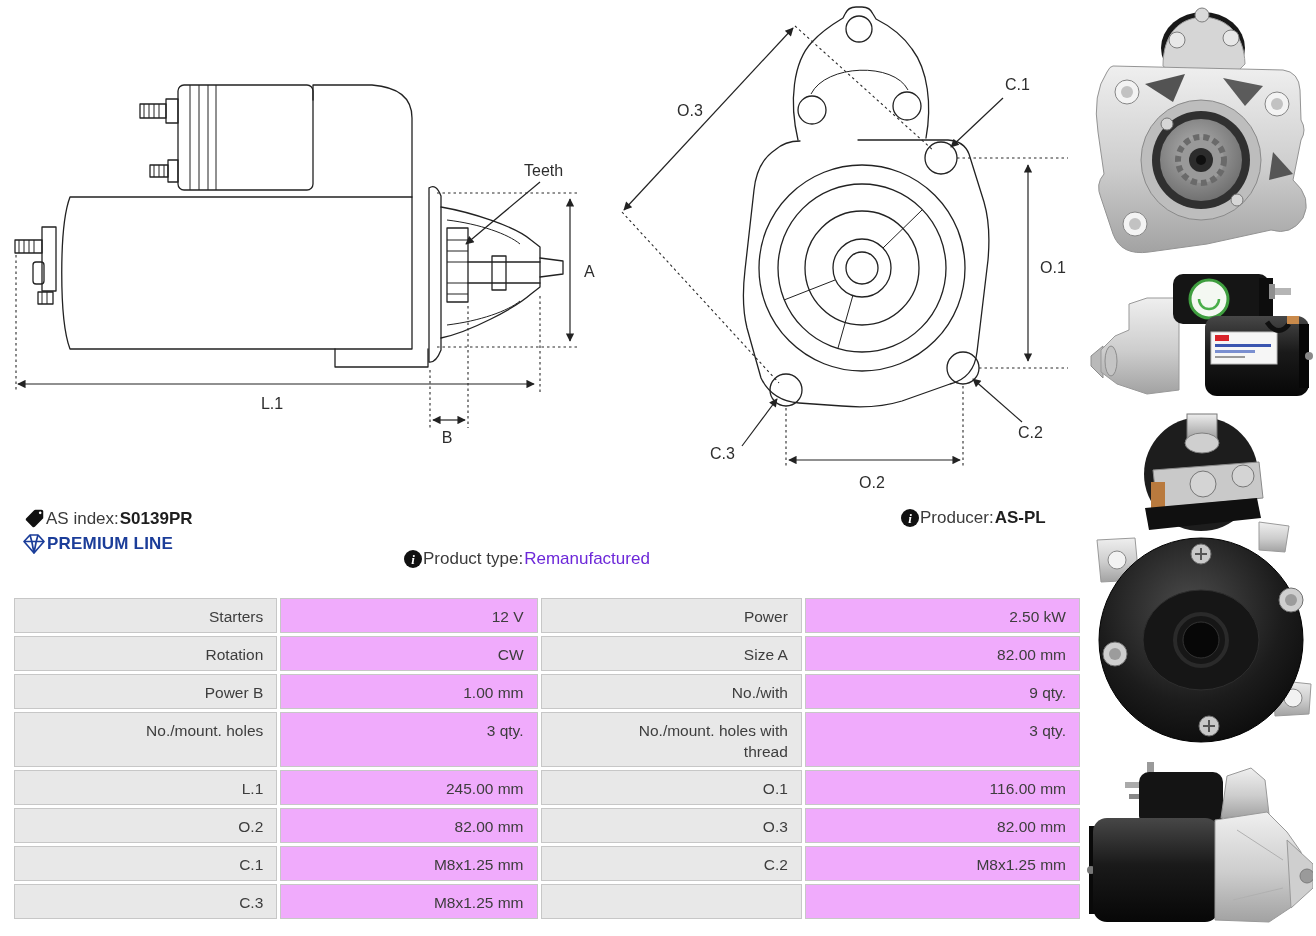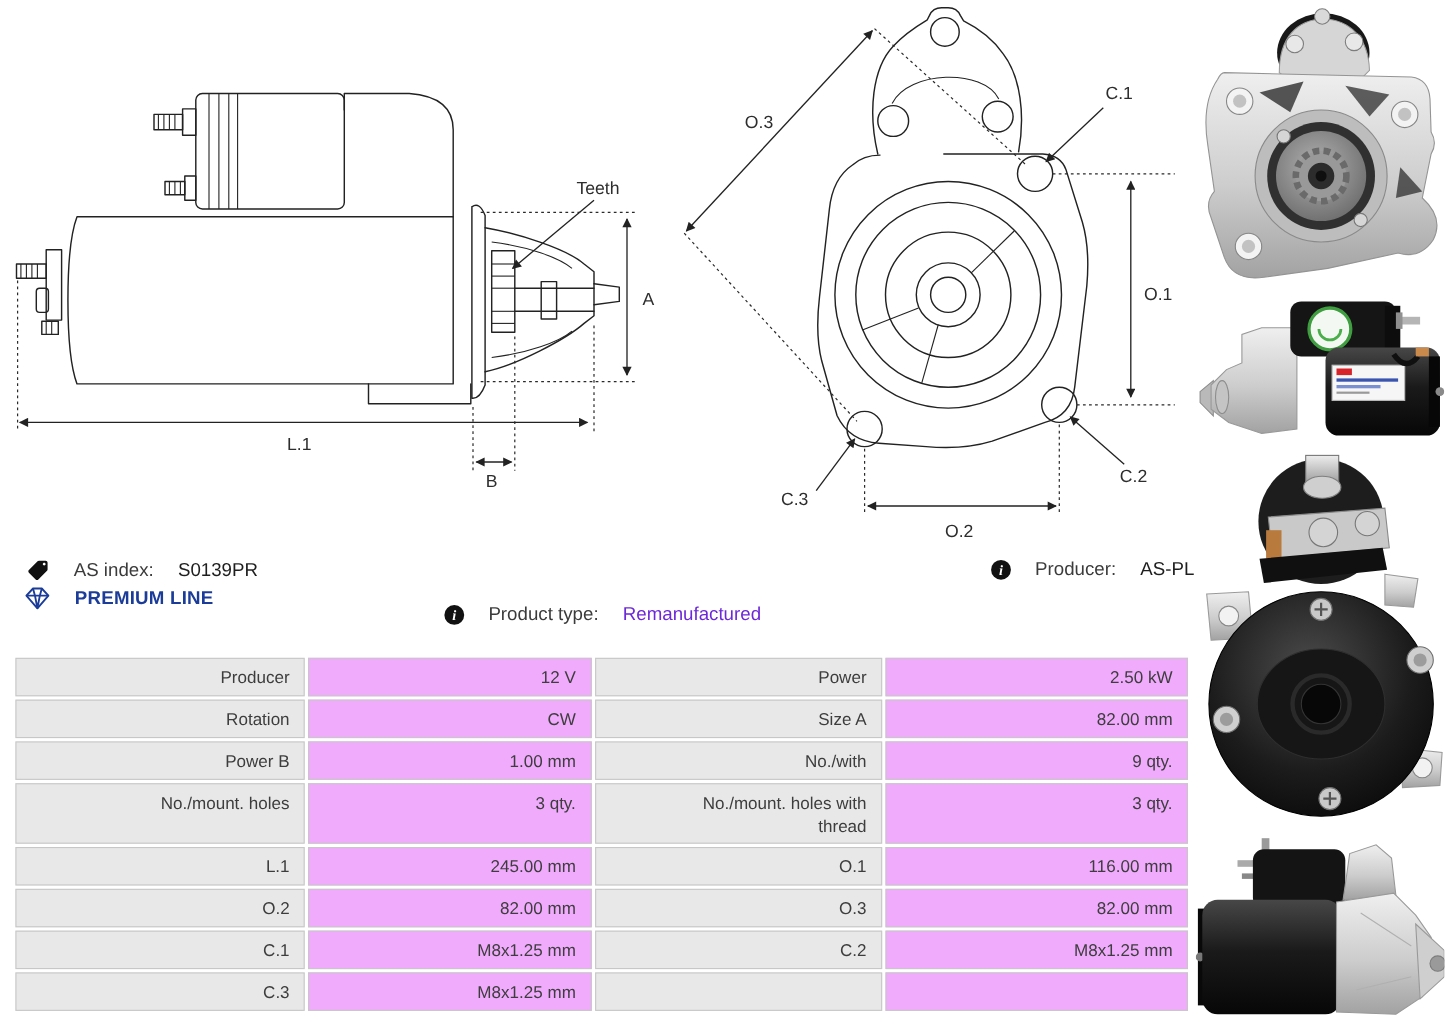--- a/index.html
+++ b/index.html
@@ -10,22 +10,22 @@
   
   .drawing{position:absolute;}
   .ln{fill:none;stroke:#222;stroke-width:1.3;stroke-linejoin:round;stroke-linecap:round;}
   .thin{fill:none;stroke:#222;stroke-width:1;}
   .dot{fill:none;stroke:#2a2a2a;stroke-width:1.1;stroke-dasharray:2.5 3;}
   .dim{fill:none;stroke:#222;stroke-width:1.2;}
   .hatch{fill:none;stroke:#222;stroke-width:1;}
   .dlabel{font-size:16px;fill:#2d2d2d;}
 
   
-  .info-item{position:absolute;display:flex;align-items:center;gap:22px;font-size:17px;color:#3b3b3b;white-space:nowrap;}
-  .info-item .val{font-weight:normal;color:#1e1e1e;}
+  .info-item{position:absolute;display:flex;align-items:center;gap:1px;font-size:17px;color:#3b3b3b;white-space:nowrap;}
+  .info-item .val{font-weight:bold;color:#1e1e1e;}
   .premium{color:#1b3d99;font-weight:bold;letter-spacing:.2px;}
   .green{color:#6d28d9;font-weight:normal;text-align:right;}
   .info-icon{width:18px;height:18px;min-width:18px;border-radius:50%;background:#111;color:#fff;
              display:inline-flex;align-items:center;justify-content:center;
              font-family:"Liberation Serif",serif;font-weight:bold;font-style:italic;font-size:13px;line-height:1;}
   .info-icon::before{content:"i";}
   .logo-box{position:absolute;left:973px;top:531px;width:104px;text-align:center;}
 
   
   .spec-table{position:absolute;left:11px;top:595px;width:1072px;border-collapse:separate;border-spacing:3px;}
@@ -242,21 +242,21 @@
 
   <table class="spec-table">
     <colgroup>
         <col style="width:264px">
         <col style="width:258px">
         <col style="width:262px">
         <col style="width:276px">
       </colgroup>
     <tbody>
       <tr>
-        <td class="lbl">Producer</td>
+        <td class="lbl">Starters</td>
         <td class="val">12 V</td>
         <td class="lbl">Power</td>
         <td class="val">2.50 kW</td>
       </tr>
       <tr>
         <td class="lbl">Rotation</td>
         <td class="val">CW</td>
         <td class="lbl">Size A</td>
         <td class="val">82.00 mm</td>
       </tr>

